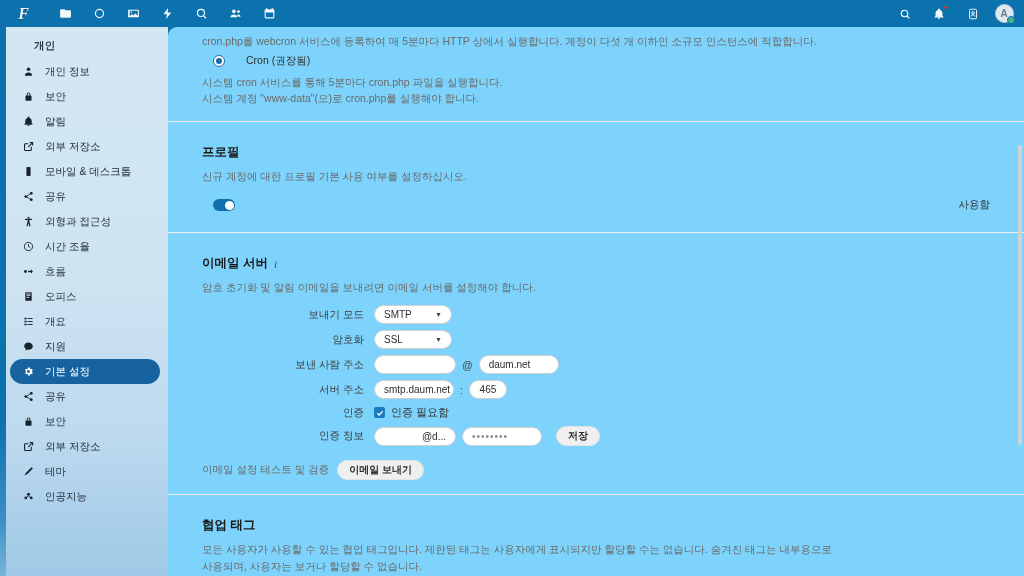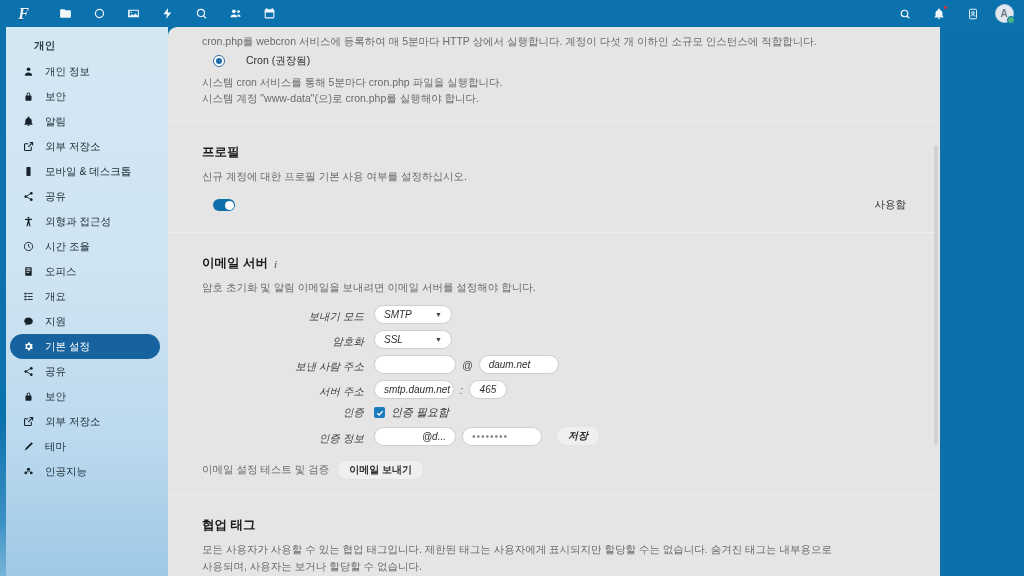--- a/index.html
+++ b/index.html
@@ -87,22 +87,22 @@
     color: #16232c; flex: 0 0 18px;
   }
   .side-item.active {
     background: #16639f; color: #ffffff; text-align: right;
   }
   .side-item.active .si-icon { color: #ffffff; }
 
   
   #content {
     position: absolute; top: 27px; left: 168px;
-    width: 772px; height: 549px;
-    background: #e5e5e5;
+    width: 856px; height: 549px;
+    background: #7dd3fc;
     border-top-left-radius: 9px;
     overflow: hidden;
   }
   .scrollport { position: absolute; inset: 0; overflow: hidden; }
   .inner { padding: 0 0 0 0; }
 
   .section { padding: 10px 34px 14px 34px; border-bottom: 1px solid #ededed; }
   .section.first { padding-top: 6px; }
   h2.sec-title {
     font-size: 12.5px; color: #1b1b1b; font-weight: bold;
@@ -132,21 +132,21 @@
     position: relative; flex: 0 0 22px;
   }
   .toggle .knob {
     position: absolute; right: 1.5px; top: 1.5px;
     width: 9px; height: 9px; border-radius: 50%; background: #fff;
   }
   .toggle-row .lbl { font-size: 10.5px; color: #303030; }
 
   
   .mailform { margin-top: 10px; }
-  .frow { display: flex; align-items: flex-end; margin-bottom: 6px; font-style: italic; }
+  .frow { display: flex; align-items: center; margin-bottom: 6px; }
   .flabel {
     width: 172px; text-align: right; padding-right: 10px;
     font-size: 10.5px; color: #3c3c3c; white-space: nowrap;
   }
   .fctl { display: flex; align-items: center; gap: 6px; }
   .inp {
     height: 19px; border: 1px solid #cfcfcf; border-radius: 10px;
     background: #fff; font-size: 10px; color: #2f2f2f;
     display: flex; align-items: center; padding: 0 9px;
   }
@@ -341,20 +341,29 @@
       <div class="side-item">
         <span class="si-icon">
           <svg width="11" height="11" viewBox="0 0 24 24" fill="none" stroke="currentColor" stroke-width="2">
               <circle cx="12" cy="12" r="9"></circle>
               <path d="M12 6.8V12l3.6 2.2"></path>
             </svg>
         </span>
         <span>시간 조율</span>
       </div>
 
+      <div class="side-item">
+        <span class="si-icon">
+          <svg width="11" height="11" viewBox="0 0 24 24" fill="currentColor">
+              <circle cx="5.5" cy="12" r="3.2"></circle>
+              <path d="M11 10.4h6.4V7l4.2 5-4.2 5v-3.4H11z"></path>
+            </svg>
+        </span>
+        <span>흐름</span>
+      </div>
 
 
       <div class="side-item">
         <span class="si-icon">
           <svg width="11" height="11" viewBox="0 0 24 24" fill="currentColor">
               <rect x="5" y="2.5" width="14" height="19" rx="1.4"></rect>
               <rect x="7.5" y="5.5" width="9" height="2" fill="#fff"></rect>
               <rect x="7.5" y="9.5" width="9" height="1.6" fill="#fff"></rect>
               <rect x="7.5" y="13" width="6" height="1.6" fill="#fff"></rect>
             </svg>

